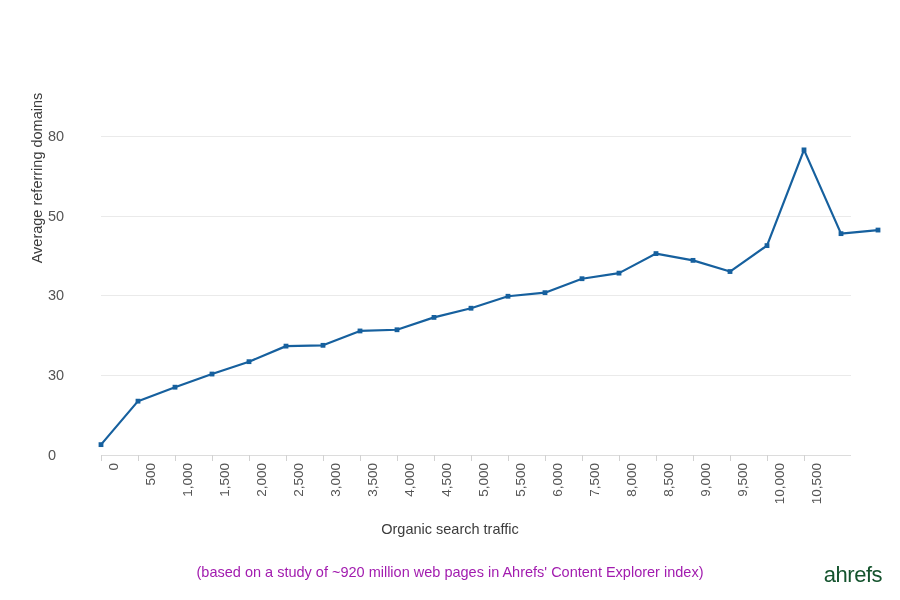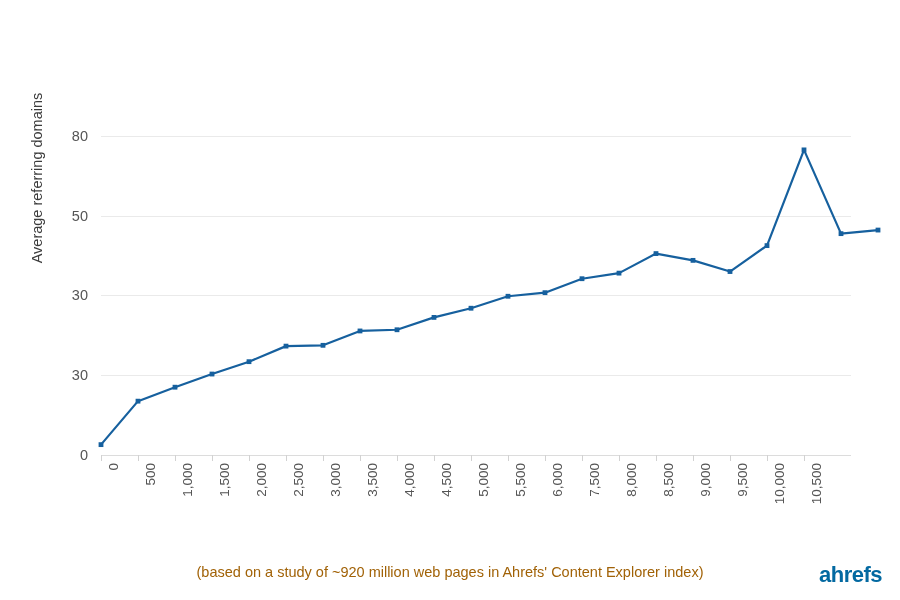--- a/index.html
+++ b/index.html
@@ -59,21 +59,20 @@
     width: 750px;
     height: 1px;
     background: #dcdcdc;
   }
 
   
   .y-tick-label {
     position: absolute;
     right: 0;
     width: 40px;
-    text-align: right;
     font-size: 14.5px;
     color: #555555;
     transform: translateY(-50%);
   }
   #y-tick-labels {
     position: absolute;
     left: 40px;
     top: 112px;
     width: 48px;
     height: 343px;
@@ -144,30 +143,30 @@
   }
 
   
   #footer-note {
     position: absolute;
     left: 0;
     top: 564px;
     width: 900px;
     text-align: center;
     font-size: 14.5px;
-    color: #a16207;
+    color: #a21caf;
   }
 
   #ahrefs-logo {
     position: absolute;
     right: 18px;
     top: 562px;
     font-size: 22px;
-    font-weight: bold;
-    color: #0369a1;
+    font-weight: normal;
+    color: #14532d;
     letter-spacing: -0.5px;
   }
 </style>
 </head>
 <body>
 
 <div id="chart-root">
 
 
   <div id="y-axis-title-wrap">
@@ -257,17 +256,18 @@
       <div class="x-tick-label" style="left: 449px;">6,000</div>
       <div class="x-tick-label" style="left: 486px;">7,500</div>
       <div class="x-tick-label" style="left: 523px;">8,000</div>
       <div class="x-tick-label" style="left: 560px;">8,500</div>
       <div class="x-tick-label" style="left: 597px;">9,000</div>
       <div class="x-tick-label" style="left: 634px;">9,500</div>
       <div class="x-tick-label" style="left: 671px;">10,000</div>
       <div class="x-tick-label" style="left: 708px;">10,500</div>
     </div>
 
+  <div id="x-axis-title">Organic search traffic</div>
 
   <div id="footer-note">(based on a study of ~920 million web pages in Ahrefs' Content Explorer index)</div>
   <div id="ahrefs-logo">ahrefs</div>
 
 </div>
 
 </body></html>

